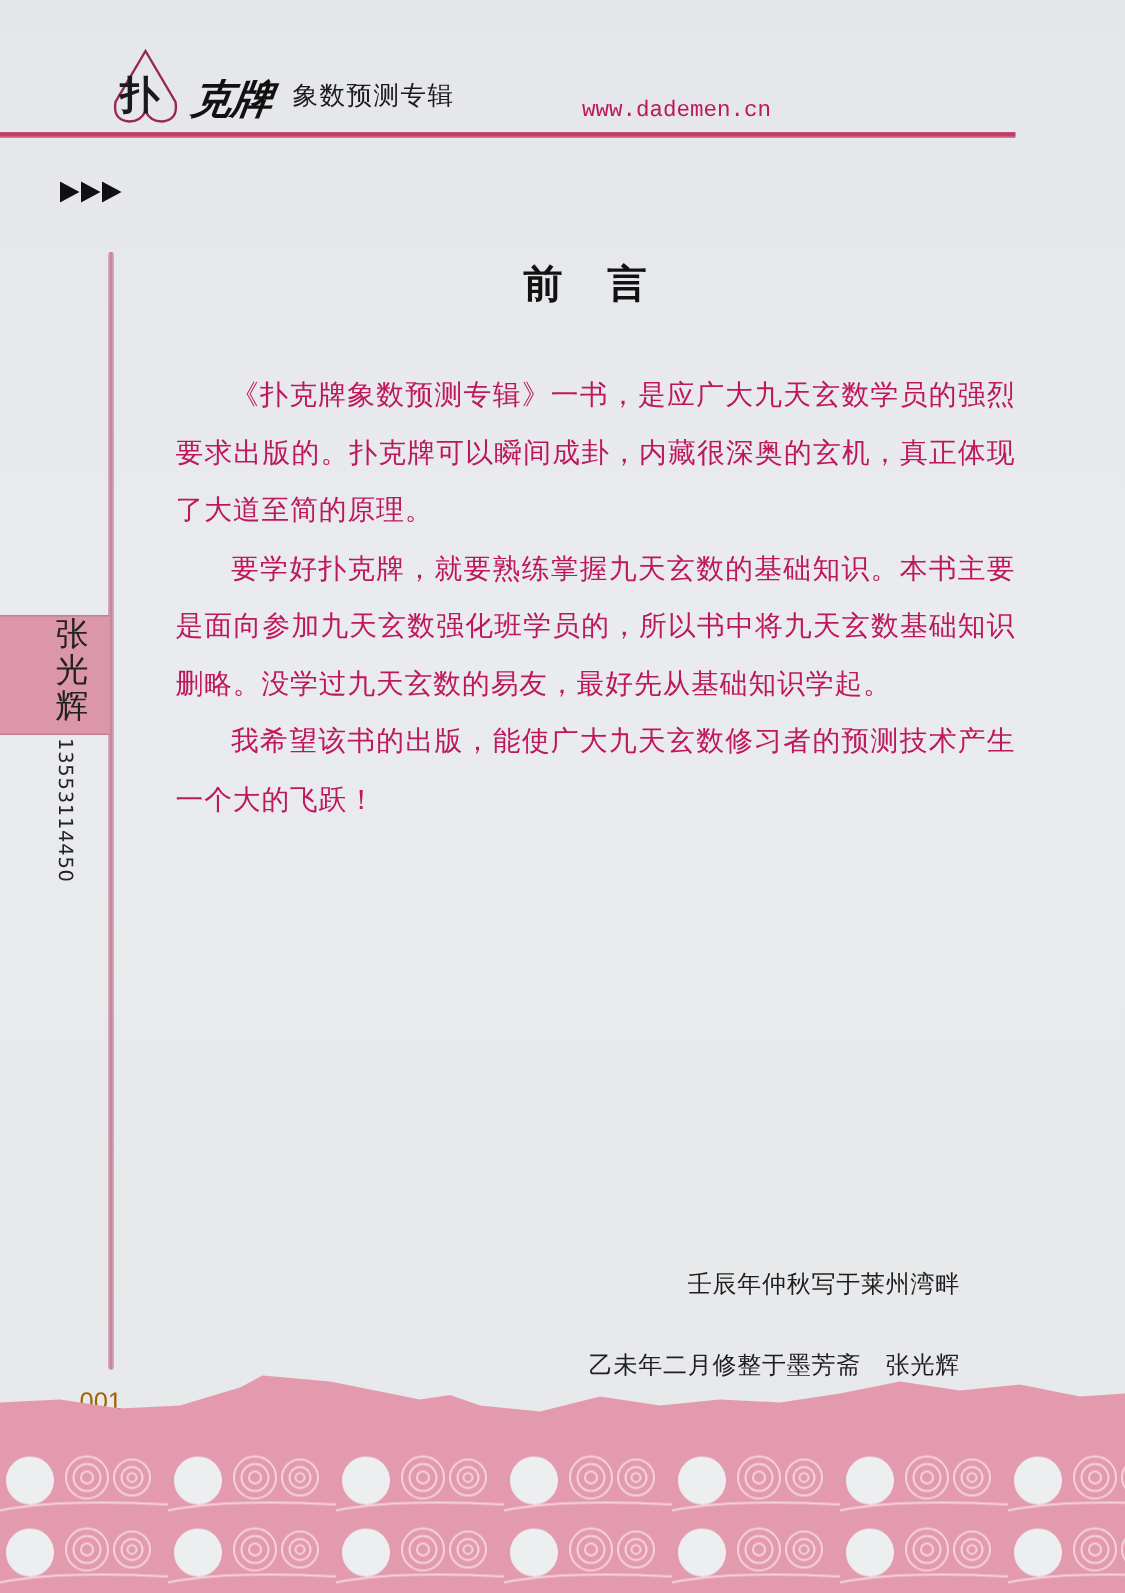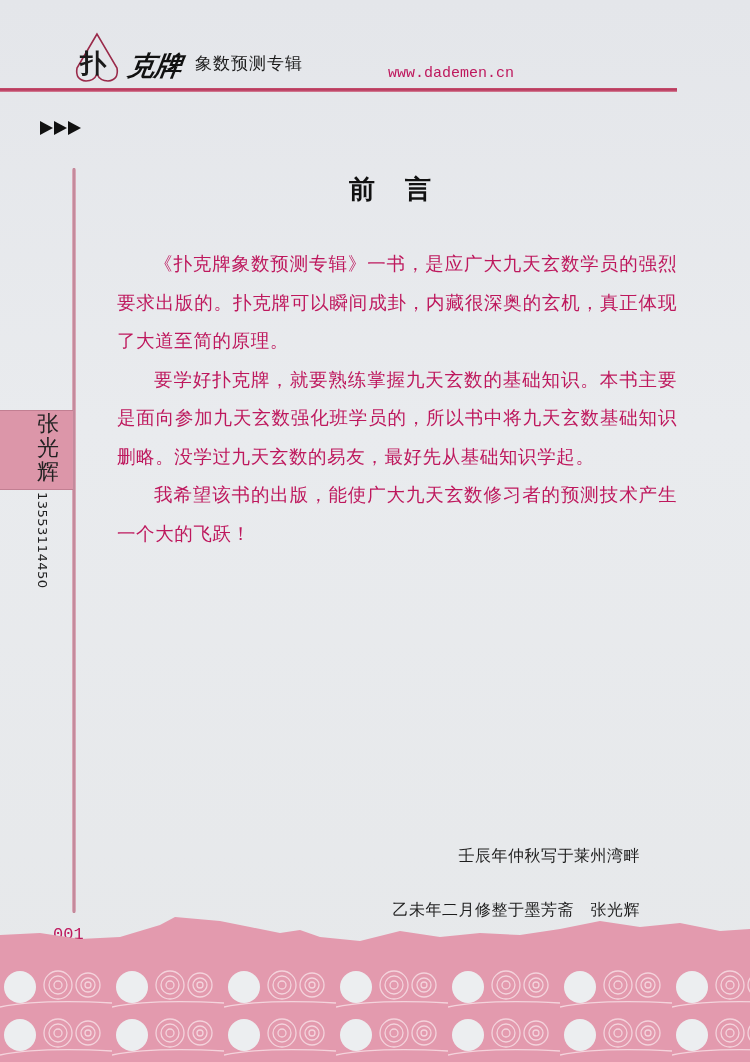--- a/index.html
+++ b/index.html
@@ -76,21 +76,21 @@
   }
   .body-text p { margin:0 0 0 0; text-indent:2em; text-align:justify; }
   .sign {
     position:absolute; right:110px; width:400px; text-align:right;
     font-size:16px; font-family:"DejaVu Sans", sans-serif; color:#1e1e1e; letter-spacing:0.5px;
   }
   .sign1 { top:846px; }
   .sign2 { top:900px; }
   .pageno {
     position:absolute; left:53px; top:925px; font-size:17px;
-    font-family:Liberation Mono, monospace; color:#be185d;
+    font-family:Liberation Sans, sans-serif; color:#a16207;
   }
   .footer {
     position:absolute; left:0; top:915px; width:750px; height:147px;
   }
   .footer svg { width:100%; height:100%; display:block; }
 </style>
 </head>
 <body>
 
 <div class="header">

